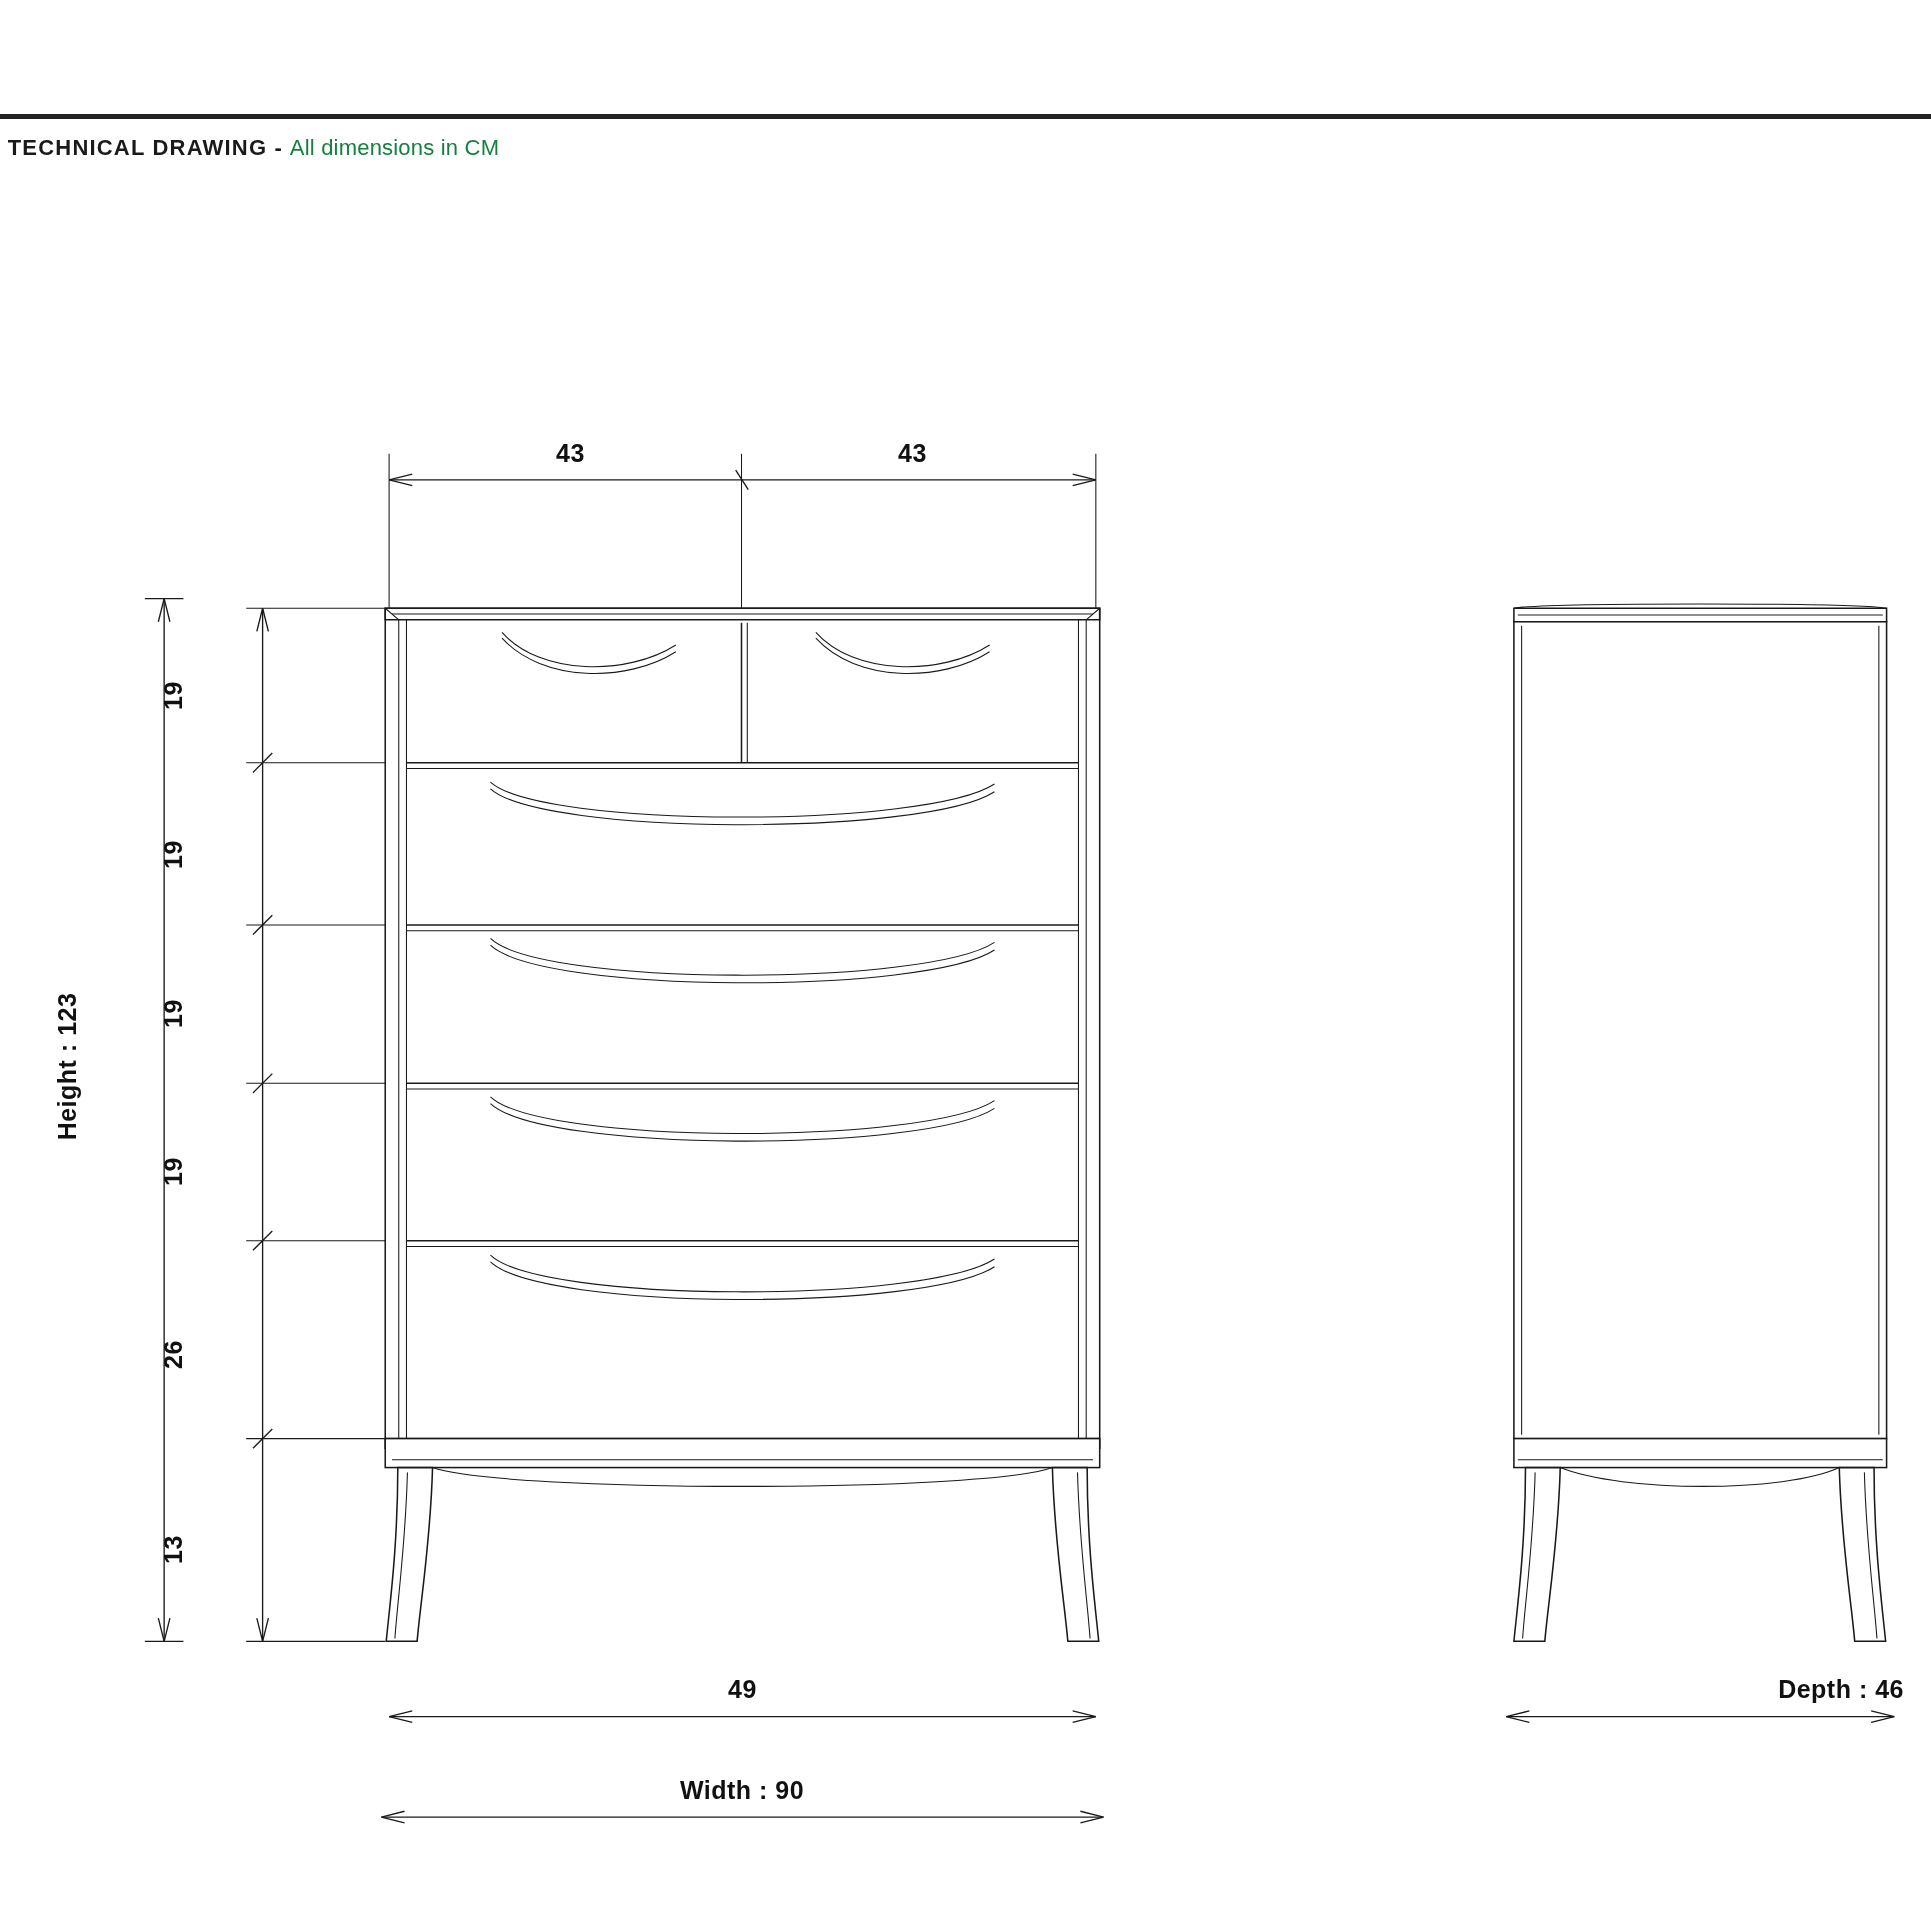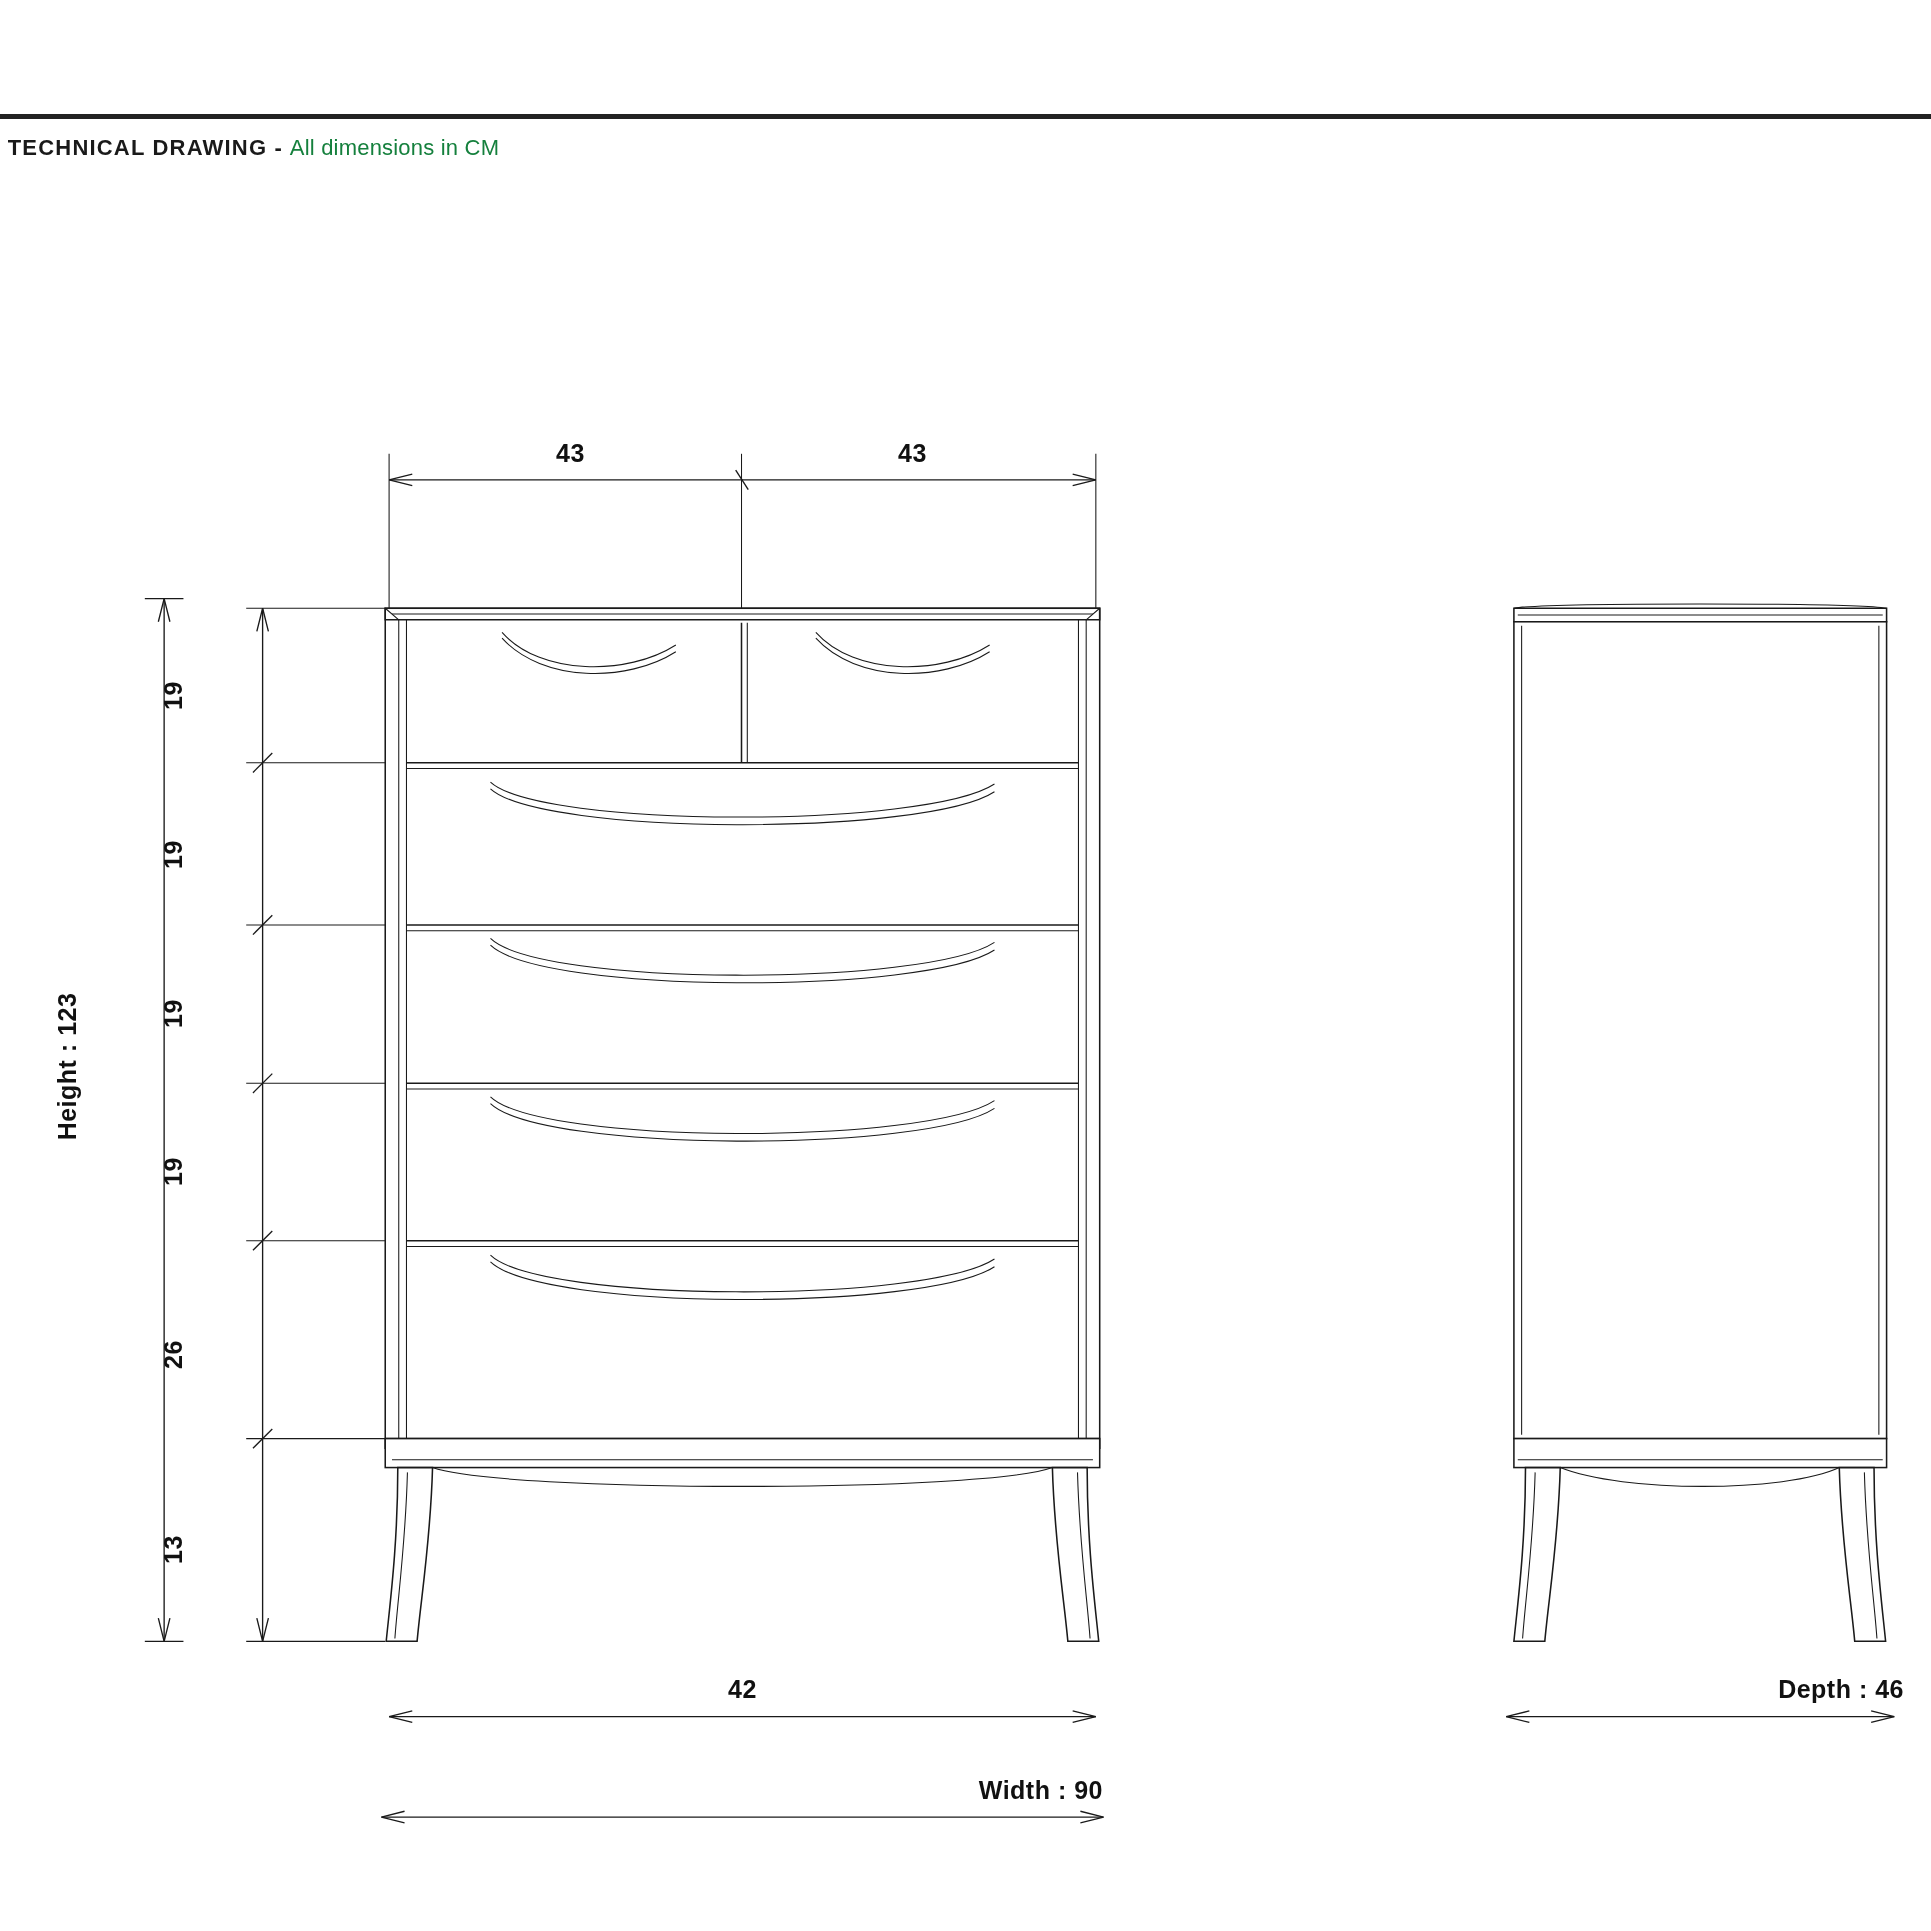--- a/index.html
+++ b/index.html
@@ -247,17 +247,17 @@
 
 <div class="dim-label vert" style="left:68px; top:1052px; width:193px; text-align:center; transform:translate(-97px,0) rotate(-90deg);">Height : 123</div>
 
 <div class="dim-label vert" style="left:174px; top:681px; width:77px; text-align:center; transform:translate(-39px,0) rotate(-90deg);">19</div>
 <div class="dim-label vert" style="left:174px; top:840px; width:77px; text-align:center; transform:translate(-39px,0) rotate(-90deg);">19</div>
 <div class="dim-label vert" style="left:174px; top:999px; width:77px; text-align:center; transform:translate(-39px,0) rotate(-90deg);">19</div>
 <div class="dim-label vert" style="left:174px; top:1157px; width:77px; text-align:center; transform:translate(-39px,0) rotate(-90deg);">19</div>
 <div class="dim-label vert" style="left:174px; top:1340px; width:77px; text-align:center; transform:translate(-39px,0) rotate(-90deg);">26</div>
 <div class="dim-label vert" style="left:174px; top:1535px; width:77px; text-align:center; transform:translate(-39px,0) rotate(-90deg);">13</div>
 
-<div class="dim-label" style="left:389px; top:1675px; width:707px; text-align:center;">42</div>
-<div class="dim-label" style="left:381px; top:1776px; width:722px; text-align:right;">Width : 90</div>
+<div class="dim-label" style="left:389px; top:1675px; width:707px; text-align:center;">49</div>
+<div class="dim-label" style="left:381px; top:1776px; width:722px; text-align:center;">Width : 90</div>
 
 <div class="dim-label" style="left:1516px; top:1675px; width:388px; text-align:right;">Depth : 46</div>
 
 
 </body></html>

